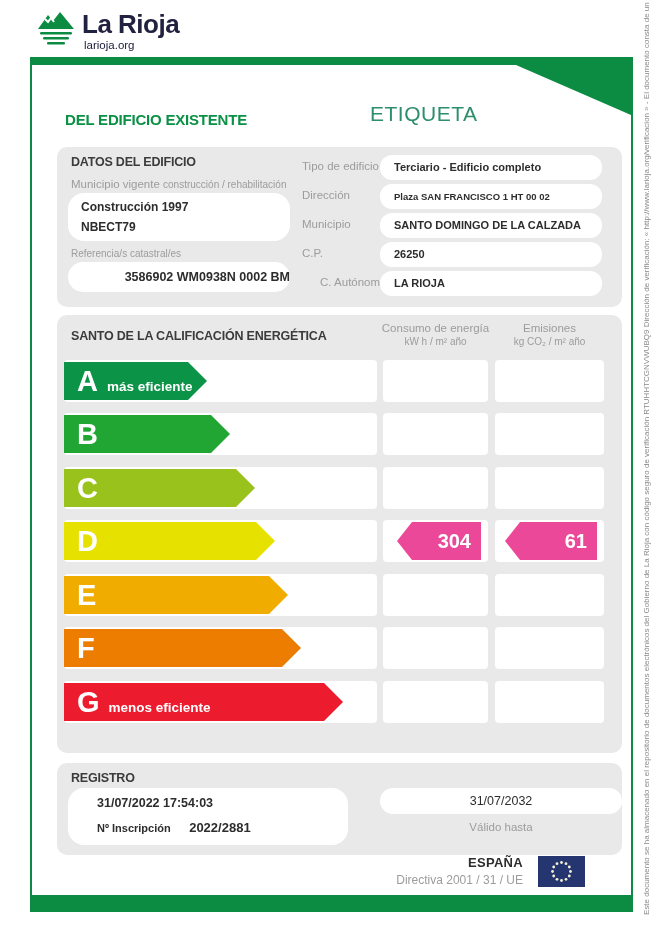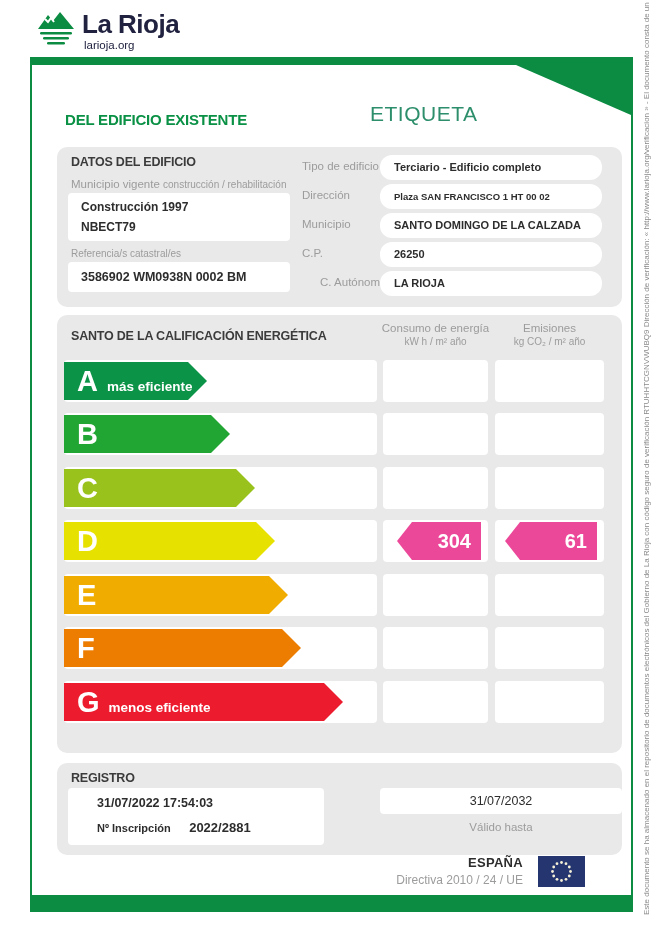--- a/index.html
+++ b/index.html
@@ -32,25 +32,25 @@
   .etiqueta{position:absolute;left:338px;top:45px;font-size:21px;font-weight:400;color:#2d8e6b;letter-spacing:0.5px;}
 
   
   .panel{position:absolute;left:25px;width:565px;background:#e9e9e9;border-radius:10px;}
   .panel-heading{position:absolute;left:14px;font-size:12.5px;font-weight:bold;color:#3b3b3b;letter-spacing:-0.2px;}
 
   
   .panel-datos{top:90px;height:160px;}
   .norm-label{position:absolute;left:14px;top:31px;color:#9c9c9c;font-size:11.5px;}
   .norm-label .small{font-size:10px;}
-  .white-box{position:absolute;background:#fff;border-radius:4px;}
+  .white-box{position:absolute;background:#fff;border-radius:16px;}
   .norm-box{left:11px;top:46px;width:222px;height:48px;display:flex;flex-direction:column;justify-content:space-evenly;padding-left:13px;box-sizing:border-box;}
   .norm-box div{font-size:12px;font-weight:bold;color:#2d2d2d;}
   .cat-label{position:absolute;left:14px;top:101px;color:#9c9c9c;font-size:10px;}
-  .cat-box{left:11px;top:115px;width:222px;height:30px;line-height:30px;padding-left:13px;box-sizing:border-box;font-size:12.5px;font-weight:bold;color:#2d2d2d;}
+  .cat-box{left:11px;top:115px;width:222px;height:30px;line-height:30px;padding-left:13px;box-sizing:border-box;font-size:12.5px;font-weight:bold;color:#2d2d2d;text-align:right;}
   .field-label{position:absolute;left:245px;color:#9c9c9c;font-size:11.5px;}
   .pill{position:absolute;left:323px;width:222px;height:25px;background:#fff;border-radius:12px;
     line-height:25px;padding-left:14px;box-sizing:border-box;font-size:11px;font-weight:bold;color:#2d2d2d;white-space:nowrap;overflow:hidden;}
   .pill-small{font-size:9.5px;}
 
   
   .panel-escala{top:258px;height:438px;}
   .col-header{position:absolute;top:7px;text-align:center;color:#9c9c9c;}
   .col-header .hl1{font-size:11.5px;}
   .col-header .hl2{font-size:10px;margin-top:2px;}
@@ -72,21 +72,21 @@
   .arrow .letter{margin-left:13px;font-size:29px;font-weight:bold;color:#fff;line-height:38px;}
   .arrow .note{margin-left:9px;font-size:13.5px;font-weight:bold;color:#fff;}
   .tag{position:absolute;top:2px;height:38px;background:#ec4899;color:#fff;font-weight:bold;font-size:20px;
     display:flex;align-items:center;justify-content:flex-end;padding-right:10px;box-sizing:border-box;
     clip-path:polygon(15px 0,100% 0,100% 100%,15px 100%,0 50%);}
   .tag-consumo{left:340px;width:84px;}
   .tag-emisiones{left:448px;width:92px;}
 
   
   .panel-registro{top:706px;height:92px;}
-  .reg-box-left{left:11px;top:25px;width:256px;height:57px;box-sizing:border-box;padding:8px 0 8px 29px;}
+  .reg-box-left{left:11px;top:25px;width:280px;height:57px;box-sizing:border-box;padding:8px 0 8px 29px;}
   .reg-date{font-size:12.5px;font-weight:bold;color:#2d2d2d;}
   .reg-line{margin-top:8px;}
   .reg-line .lbl{font-size:11px;font-weight:bold;color:#2d2d2d;}
   .reg-line .val{font-size:13px;font-weight:bold;color:#2d2d2d;margin-left:14px;}
   .reg-box-right{left:323px;top:25px;width:242px;height:26px;text-align:center;line-height:26px;font-size:12.5px;font-weight:normal;color:#2d2d2d;}
   .valido-label{position:absolute;left:323px;top:58px;width:242px;text-align:center;color:#9c9c9c;font-size:11.5px;}
 
   
   .footer-text{position:absolute;top:798px;right:108px;text-align:right;}
   .espana{font-size:13px;font-weight:bold;color:#2d2d2d;letter-spacing:0.3px;}
@@ -240,21 +240,21 @@
           <span class="lbl">Nº Inscripción</span>
           <span class="val">2022/2881</span>
         </div>
       </div>
       <div class="white-box reg-box-right">31/07/2032</div>
       <div class="valido-label">Válido hasta</div>
     </div>
 
     <div class="footer-text">
       <div class="espana">ESPAÑA</div>
-      <div class="directiva">Directiva 2010 / 24 / UE</div>
+      <div class="directiva">Directiva 2001 / 31 / UE</div>
     </div>
     <svg class="eu-flag" viewBox="0 0 47 31">
       <rect x="0" y="0" width="47" height="31" fill="#24356f"></rect>
       <g fill="#f5f0d8">
         <circle cx="23.5" cy="6.5" r="1.4"></circle>
         <circle cx="28" cy="7.7" r="1.4"></circle>
         <circle cx="31.3" cy="11" r="1.4"></circle>
         <circle cx="32.5" cy="15.5" r="1.4"></circle>
         <circle cx="31.3" cy="20" r="1.4"></circle>
         <circle cx="28" cy="23.3" r="1.4"></circle>

